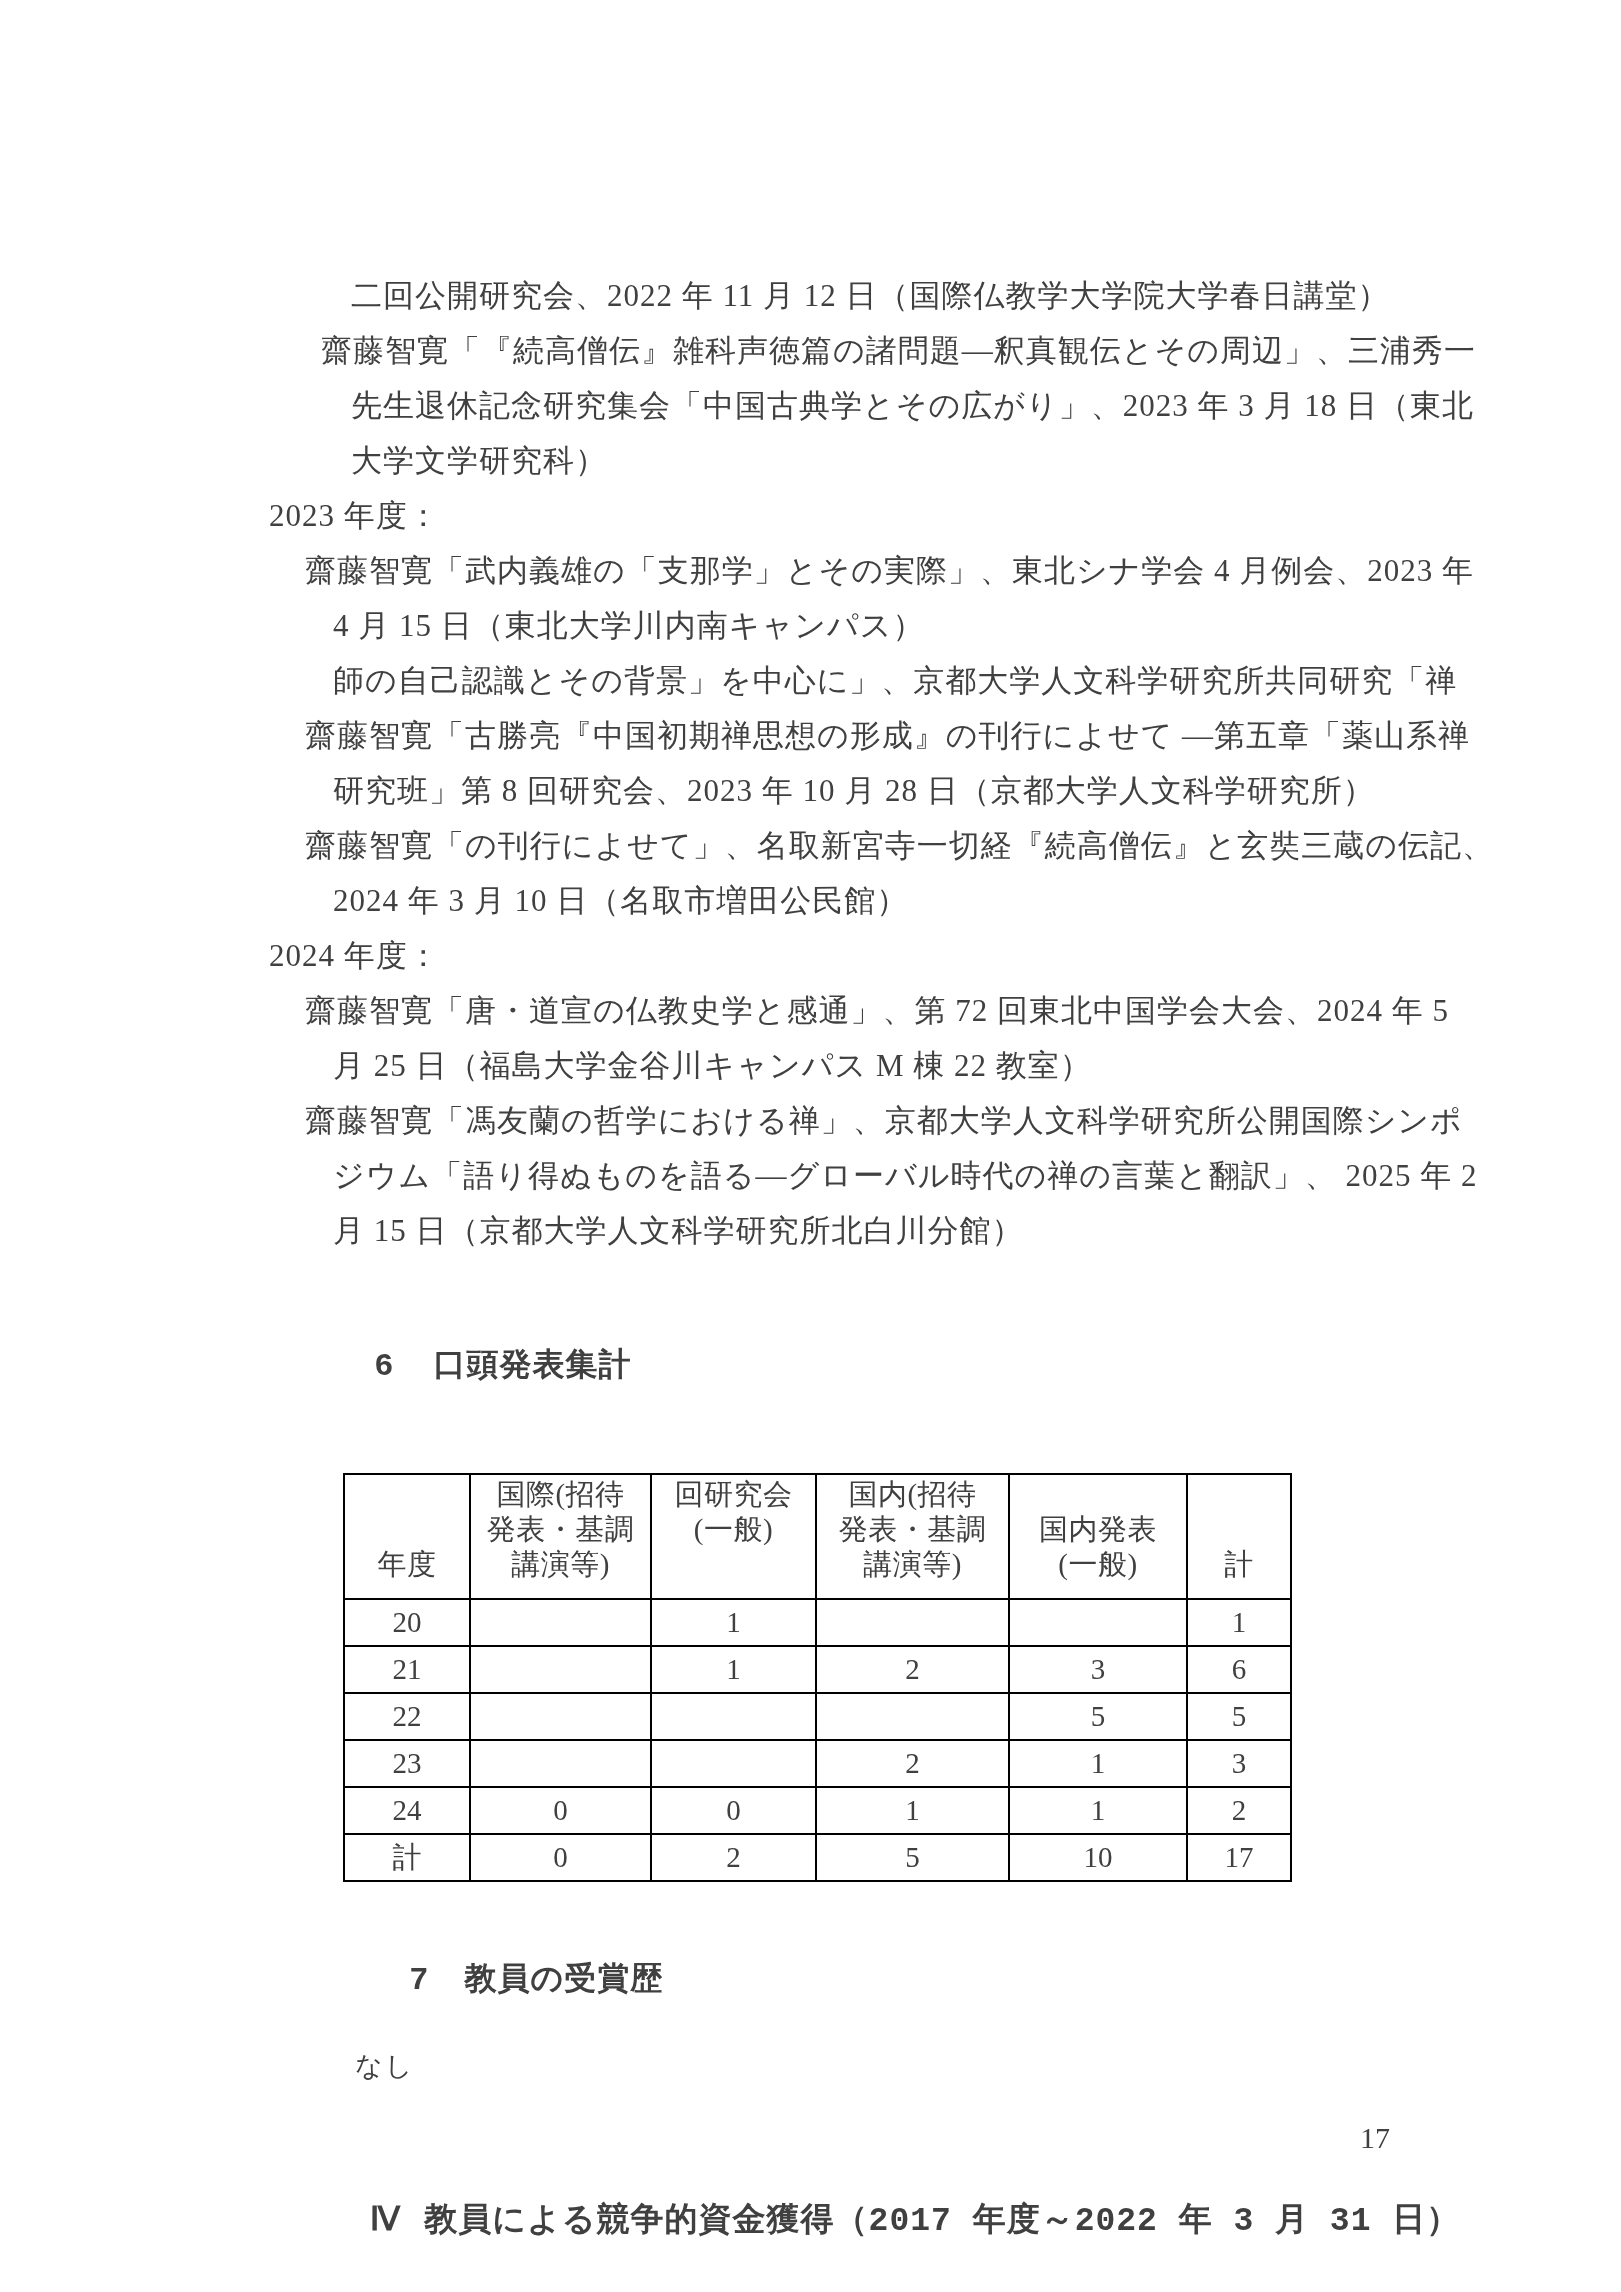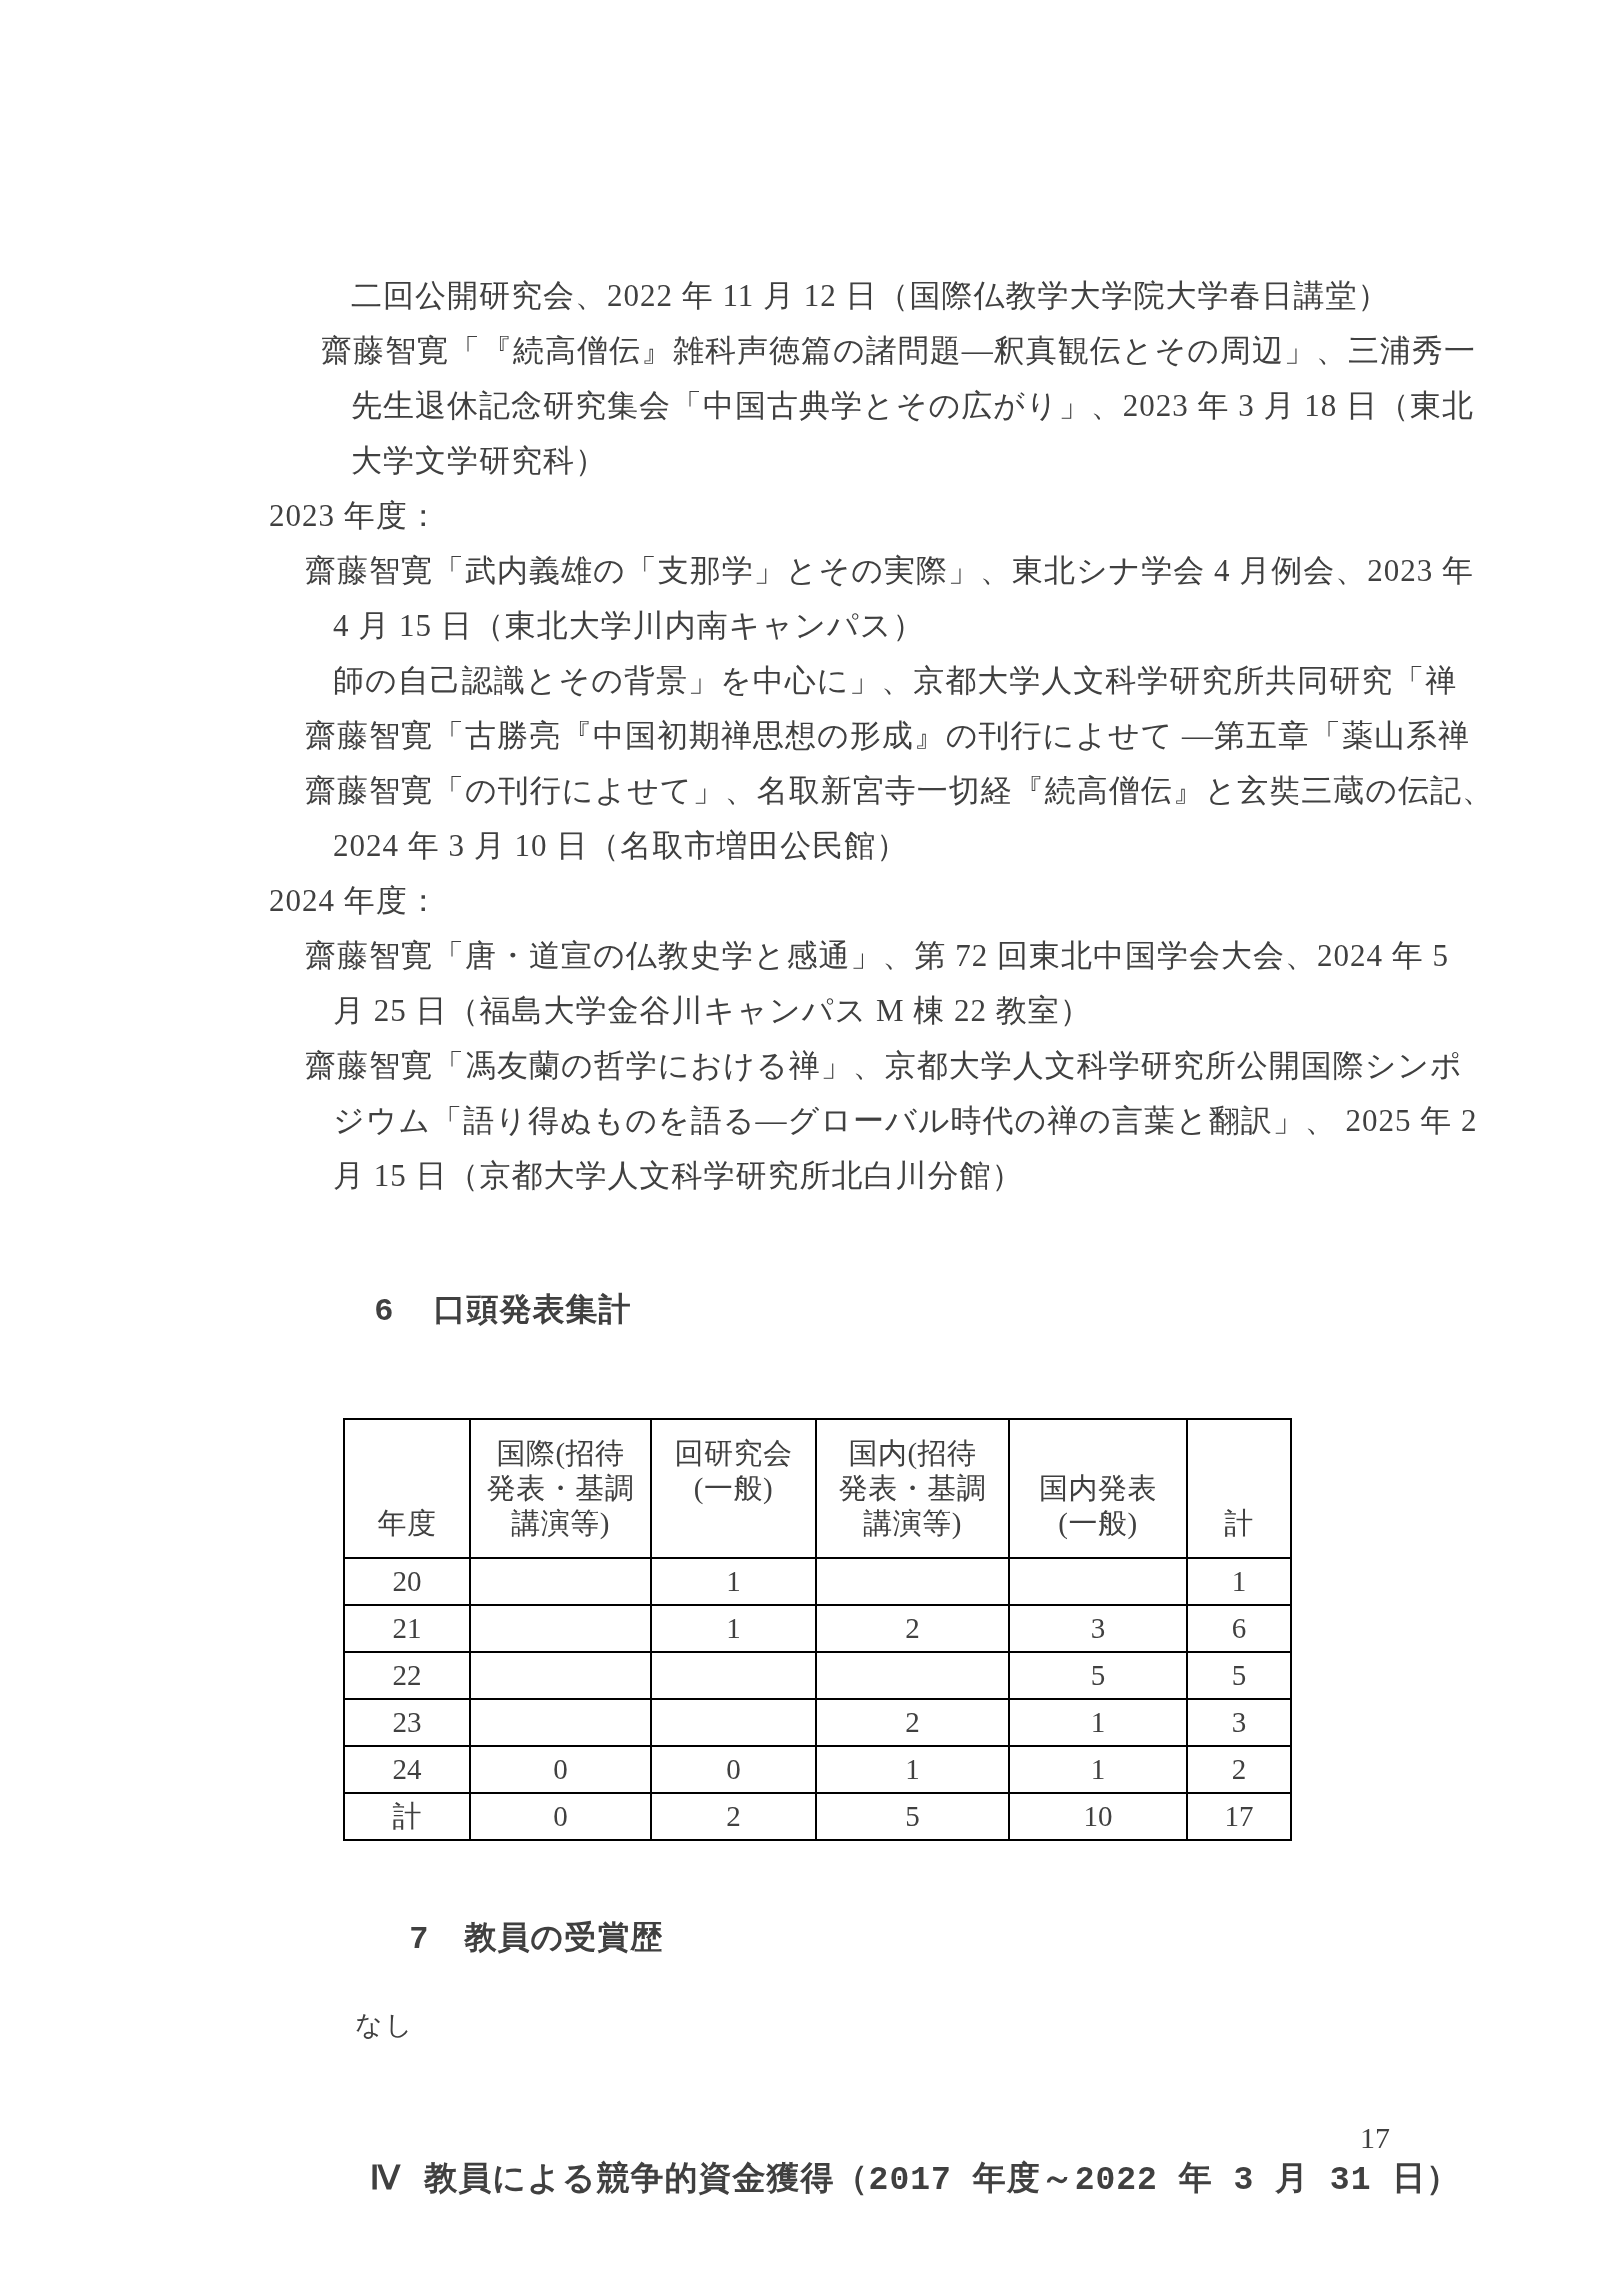--- a/index.html
+++ b/index.html
@@ -64,21 +64,21 @@
     text-align:center;
     font-size:29px;
     overflow:hidden;
   }
   table.summary { border:2.9px solid #000; }
   tr.hdr td {
     height:120px;
     vertical-align:top;
     white-space:pre-line;
     line-height:35px;
-    padding-top:16px;
+    padding-top:2px;
     letter-spacing:0.5px;
   }
   tr.data td {
     height:43px;
     vertical-align:middle;
     line-height:1;
   }
 
   .page-number {
     position:absolute;
@@ -94,20 +94,21 @@
 
     <div class="ln ind-cont1">二回公開研究会、2022 年 11 月 12 日（国際仏教学大学院大学春日講堂）</div>
     <div class="ln ind-entry1">齋藤智寛「『続高僧伝』雑科声徳篇の諸問題―釈真観伝とその周辺」、三浦秀一</div>
     <div class="ln ind-cont1">先生退休記念研究集会「中国古典学とその広がり」、2023 年 3 月 18 日（東北</div>
     <div class="ln ind-cont1">大学文学研究科）</div>
     <div class="ln ind-year">2023 年度：</div>
     <div class="ln ind-entry">齋藤智寛「武内義雄の「支那学」とその実際」、東北シナ学会 4 月例会、2023 年</div>
     <div class="ln ind-cont">4 月 15 日（東北大学川内南キャンパス）</div>
     <div class="ln ind-cont">師の自己認識とその背景」を中心に」、京都大学人文科学研究所共同研究「禅</div>
     <div class="ln ind-entry">齋藤智寛「古勝亮『中国初期禅思想の形成』の刊行によせて ―第五章「薬山系禅</div>
+    <div class="ln ind-cont">研究班」第 8 回研究会、2023 年 10 月 28 日（京都大学人文科学研究所）</div>
     <div class="ln ind-entry">齋藤智寛「の刊行によせて」、名取新宮寺一切経『続高僧伝』と玄奘三蔵の伝記、</div>
     <div class="ln ind-cont">2024 年 3 月 10 日（名取市増田公民館）</div>
     <div class="ln ind-year">2024 年度：</div>
     <div class="ln ind-entry">齋藤智寛「唐・道宣の仏教史学と感通」、第 72 回東北中国学会大会、2024 年 5</div>
     <div class="ln ind-cont">月 25 日（福島大学金谷川キャンパス M 棟 22 教室）</div>
     <div class="ln ind-entry">齋藤智寛「馮友蘭の哲学における禅」、京都大学人文科学研究所公開国際シンポ</div>
     <div class="ln ind-cont">ジウム「語り得ぬものを語る―グローバル時代の禅の言葉と翻訳」、 2025 年 2</div>
     <div class="ln ind-cont">月 15 日（京都大学人文科学研究所北白川分館）</div>
 
     <div class="sec sec-6">

